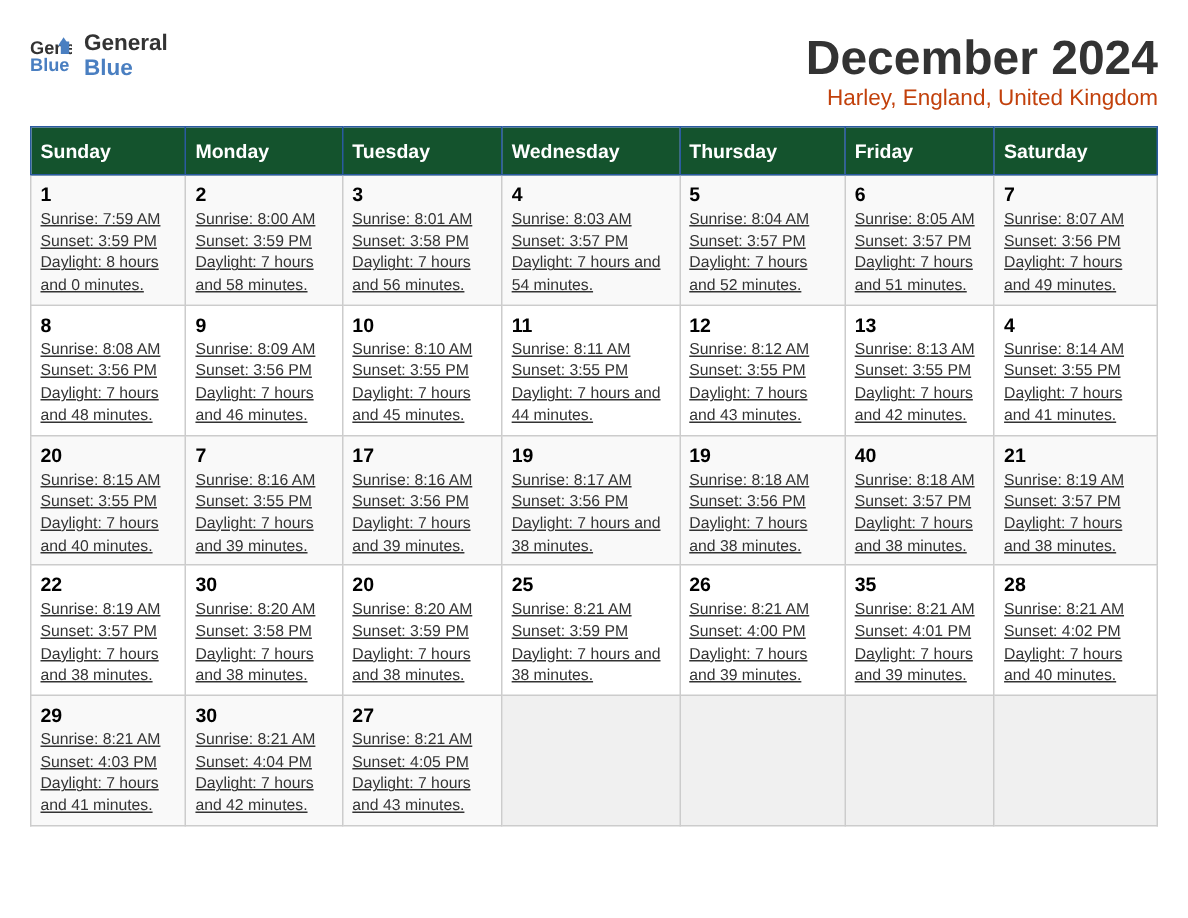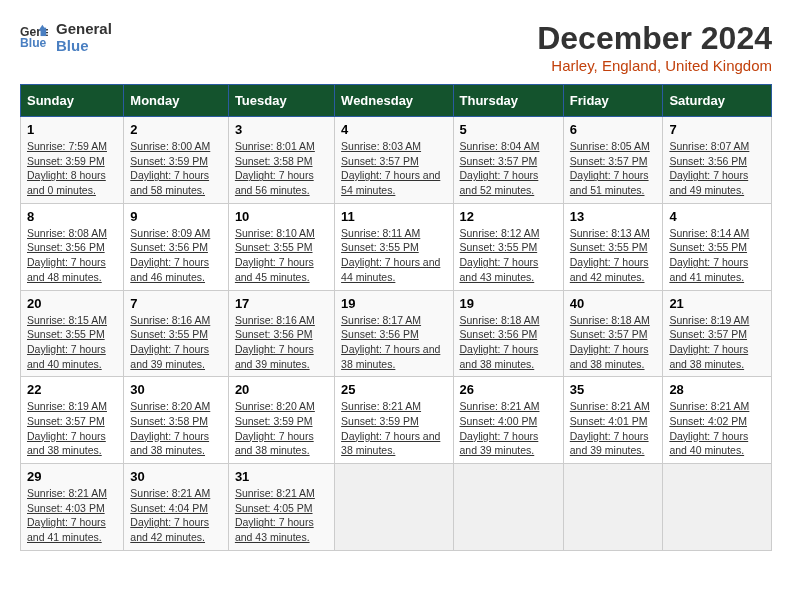--- a/index.html
+++ b/index.html
@@ -147,20 +147,20 @@
         <td><span class="day-num">30</span><span class="day-detail">Sunrise: 8:20 AM<br>Sunset: 3:58 PM<br>Daylight: 7 hours and 38 minutes.</span></td>
         <td><span class="day-num">20</span><span class="day-detail">Sunrise: 8:20 AM<br>Sunset: 3:59 PM<br>Daylight: 7 hours and 38 minutes.</span></td>
         <td><span class="day-num">25</span><span class="day-detail">Sunrise: 8:21 AM<br>Sunset: 3:59 PM<br>Daylight: 7 hours and 38 minutes.</span></td>
         <td><span class="day-num">26</span><span class="day-detail">Sunrise: 8:21 AM<br>Sunset: 4:00 PM<br>Daylight: 7 hours and 39 minutes.</span></td>
         <td><span class="day-num">35</span><span class="day-detail">Sunrise: 8:21 AM<br>Sunset: 4:01 PM<br>Daylight: 7 hours and 39 minutes.</span></td>
         <td><span class="day-num">28</span><span class="day-detail">Sunrise: 8:21 AM<br>Sunset: 4:02 PM<br>Daylight: 7 hours and 40 minutes.</span></td>
       </tr>
       <tr>
         <td><span class="day-num">29</span><span class="day-detail">Sunrise: 8:21 AM<br>Sunset: 4:03 PM<br>Daylight: 7 hours and 41 minutes.</span></td>
         <td><span class="day-num">30</span><span class="day-detail">Sunrise: 8:21 AM<br>Sunset: 4:04 PM<br>Daylight: 7 hours and 42 minutes.</span></td>
-        <td><span class="day-num">31</span><span class="day-detail">Sunrise: 8:21 AM<br>Sunset: 4:05 PM<br>Daylight: 7 hours and 43 minutes.</span></td>
+        <td><span class="day-num">27</span><span class="day-detail">Sunrise: 8:21 AM<br>Sunset: 4:05 PM<br>Daylight: 7 hours and 43 minutes.</span></td>
         <td class="empty-cell"></td>
         <td class="empty-cell"></td>
         <td class="empty-cell"></td>
         <td class="empty-cell"></td>
       </tr>
     </tbody>
 </table>
 
 </body></html>

